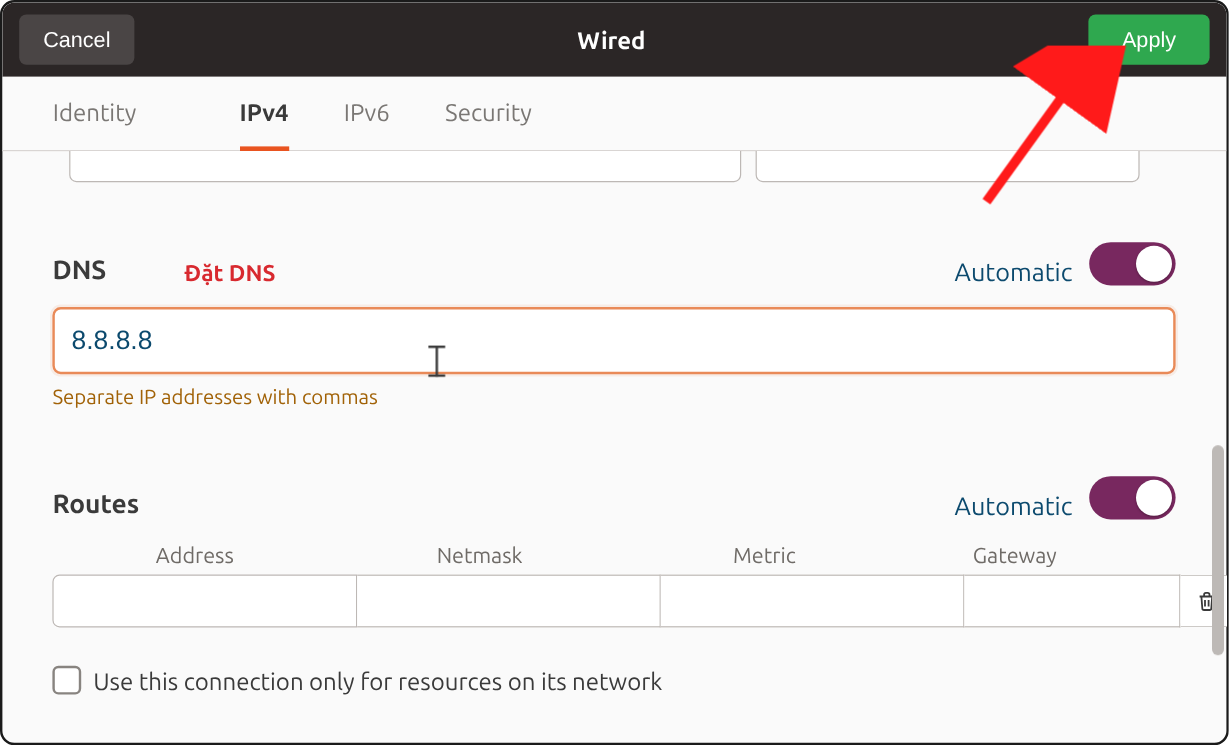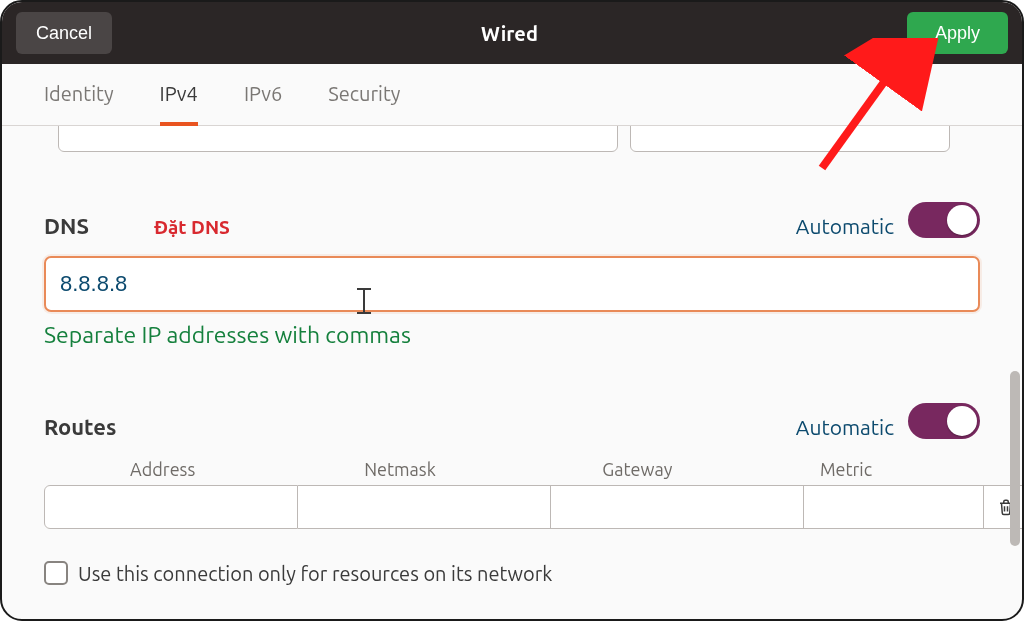--- a/index.html
+++ b/index.html
@@ -1,29 +1,29 @@
 <!DOCTYPE html>
 <html><head>
 <meta charset="utf-8">
 <style>
   * { box-sizing: border-box; margin: 0; padding: 0; }
   html, body { width: 1024px; height: 621px; font-family: "Ubuntu", "Segoe UI", Arial, sans-serif; background: #fff; overflow: hidden; }
-  .window { width: 1024px; height: 621px; border: 2px solid #1a1a1a; border-radius: 22px; background: #fafafa; position: relative; overflow: hidden; }
+  .window { width: 1024px; height: 621px; border: 2px solid #1a1a1a; border-radius: 12px; background: #fafafa; position: relative; overflow: hidden; }
 
   
   .titlebar { height: 62px; background: #2b2626; display: flex; align-items: center; padding: 0 14px; border-top-left-radius: 10px; border-top-right-radius: 10px; }
   .btn { height: 42px; border-radius: 6px; border: none; font-size: 18px; color: #fff; padding: 0 20px; cursor: pointer; }
   .btn-cancel { background: #4a4545; }
   .title { flex: 1; text-align: center; color: #fff; font-size: 20px; font-weight: 600; }
   .btn-apply { background: #2fa84f; font-weight: 500; padding: 0 28px; }
 
   
   .tabs { height: 62px; display: flex; align-items: center; gap: 46px; padding: 0 42px; border-bottom: 1px solid #d9d5d3; background: #fafafa; }
   .tab { font-size: 20px; color: #7a7774; padding: 18px 0 17px; border-bottom: 4px solid transparent; cursor: pointer; }
-  .tab.active { color: #3a3a3a; font-weight: 400; border-bottom-color: #e95420; }
+  .tab.active { color: #3a3a3a; font-weight: 700; border-bottom-color: #e95420; margin-left: 40px; }
 
   
   .content-wrap { position: relative; height: calc(621px - 62px - 62px - 4px); overflow: hidden; }
   .content { padding: 0 42px 20px 42px; height: 100%; overflow-y: hidden; }
   .scrollbar { position: absolute; right: 2px; top: 245px; width: 10px; height: 175px; background: #bdb9b6; border-radius: 5px; }
 
   
   .truncated-row { margin-top: 0; height: 28px; position: relative; }
   .truncated-row .field { position: absolute; top: -18px; left: 14px; height: 44px; width: 560px; border: 1px solid #bdb8b5; border-radius: 6px; background: #fff; }
   .truncated-row .field2 { position: absolute; top: -18px; left: 586px; height: 44px; width: 320px; border: 1px solid #bdb8b5; border-radius: 6px; background: #fff; }
@@ -35,21 +35,21 @@
   .annotation { color: #d8292f; font-weight: 700; font-size: 19px; margin-left: 65px; }
   .spacer { flex: 1; }
   .auto-label { font-size: 21px; color: #0c4a6e; margin-right: 14px; }
 
   
   .toggle { width: 72px; height: 36px; border-radius: 18px; background: #78285f; position: relative; cursor: pointer; }
   .toggle .knob { position: absolute; right: 3px; top: 3px; width: 30px; height: 30px; border-radius: 50%; background: #fff; box-shadow: 0 1px 2px rgba(0,0,0,.3); }
 
   
   .dns-input { margin-top: 18px; width: 100%; height: 56px; border: 2px solid #e98a58; border-radius: 7px; background: #fff; padding: 0 14px; font-size: 22px; color: #0c4a6e; outline: none; box-shadow: 0 0 0 2px rgba(233,138,88,.12); }
-  .helper { margin-top: 10px; font-size: 23px; color: #15803d; }
+  .helper { margin-top: 10px; font-size: 17px; color: #a16207; }
 
   
   .routes-headers { display: grid; grid-template-columns: 1fr 1fr 1fr 180px 44px; margin-top: 20px; font-size: 18px; color: #6f6b67; text-align: center; }
   .routes-headers div { padding-bottom: 6px; }
   .routes-row { display: grid; grid-template-columns: 1fr 1fr 1fr 180px 44px; }
   .routes-row input { height: 44px; border: 1px solid #bdb8b5; background: #fff; font-size: 18px; padding: 0 10px; border-radius: 0; }
   .routes-row input:first-child { border-top-left-radius: 6px; border-bottom-left-radius: 6px; }
   .routes-row input + input { border-left: none; }
   .routes-row .delbtn { height: 44px; border: 1px solid #bdb8b5; border-left: none; background: #fff; border-top-right-radius: 6px; border-bottom-right-radius: 6px; display:flex; align-items:center; justify-content:center; cursor:pointer; }
   .trash-icon { width: 18px; height: 20px; }
@@ -114,22 +114,22 @@
         <div class="spacer"></div>
         <div class="auto-label">Automatic</div>
         <div class="toggle">
             <div class="knob"></div>
           </div>
       </div>
 
       <div class="routes-headers">
         <div>Address</div>
         <div>Netmask</div>
+        <div>Metric</div>
         <div>Gateway</div>
-        <div>Metric</div>
         <div></div>
       </div>
 
       <div class="routes-row">
         <input type="text" value="" style="">
         <input type="text" value="" style="">
         <input type="text" value="" style="">
         <input type="text" value="" style="">
         <div class="delbtn">
           <svg class="trash-icon" viewBox="0 0 24 24" fill="none" stroke="#3a3a3a" stroke-width="2">

